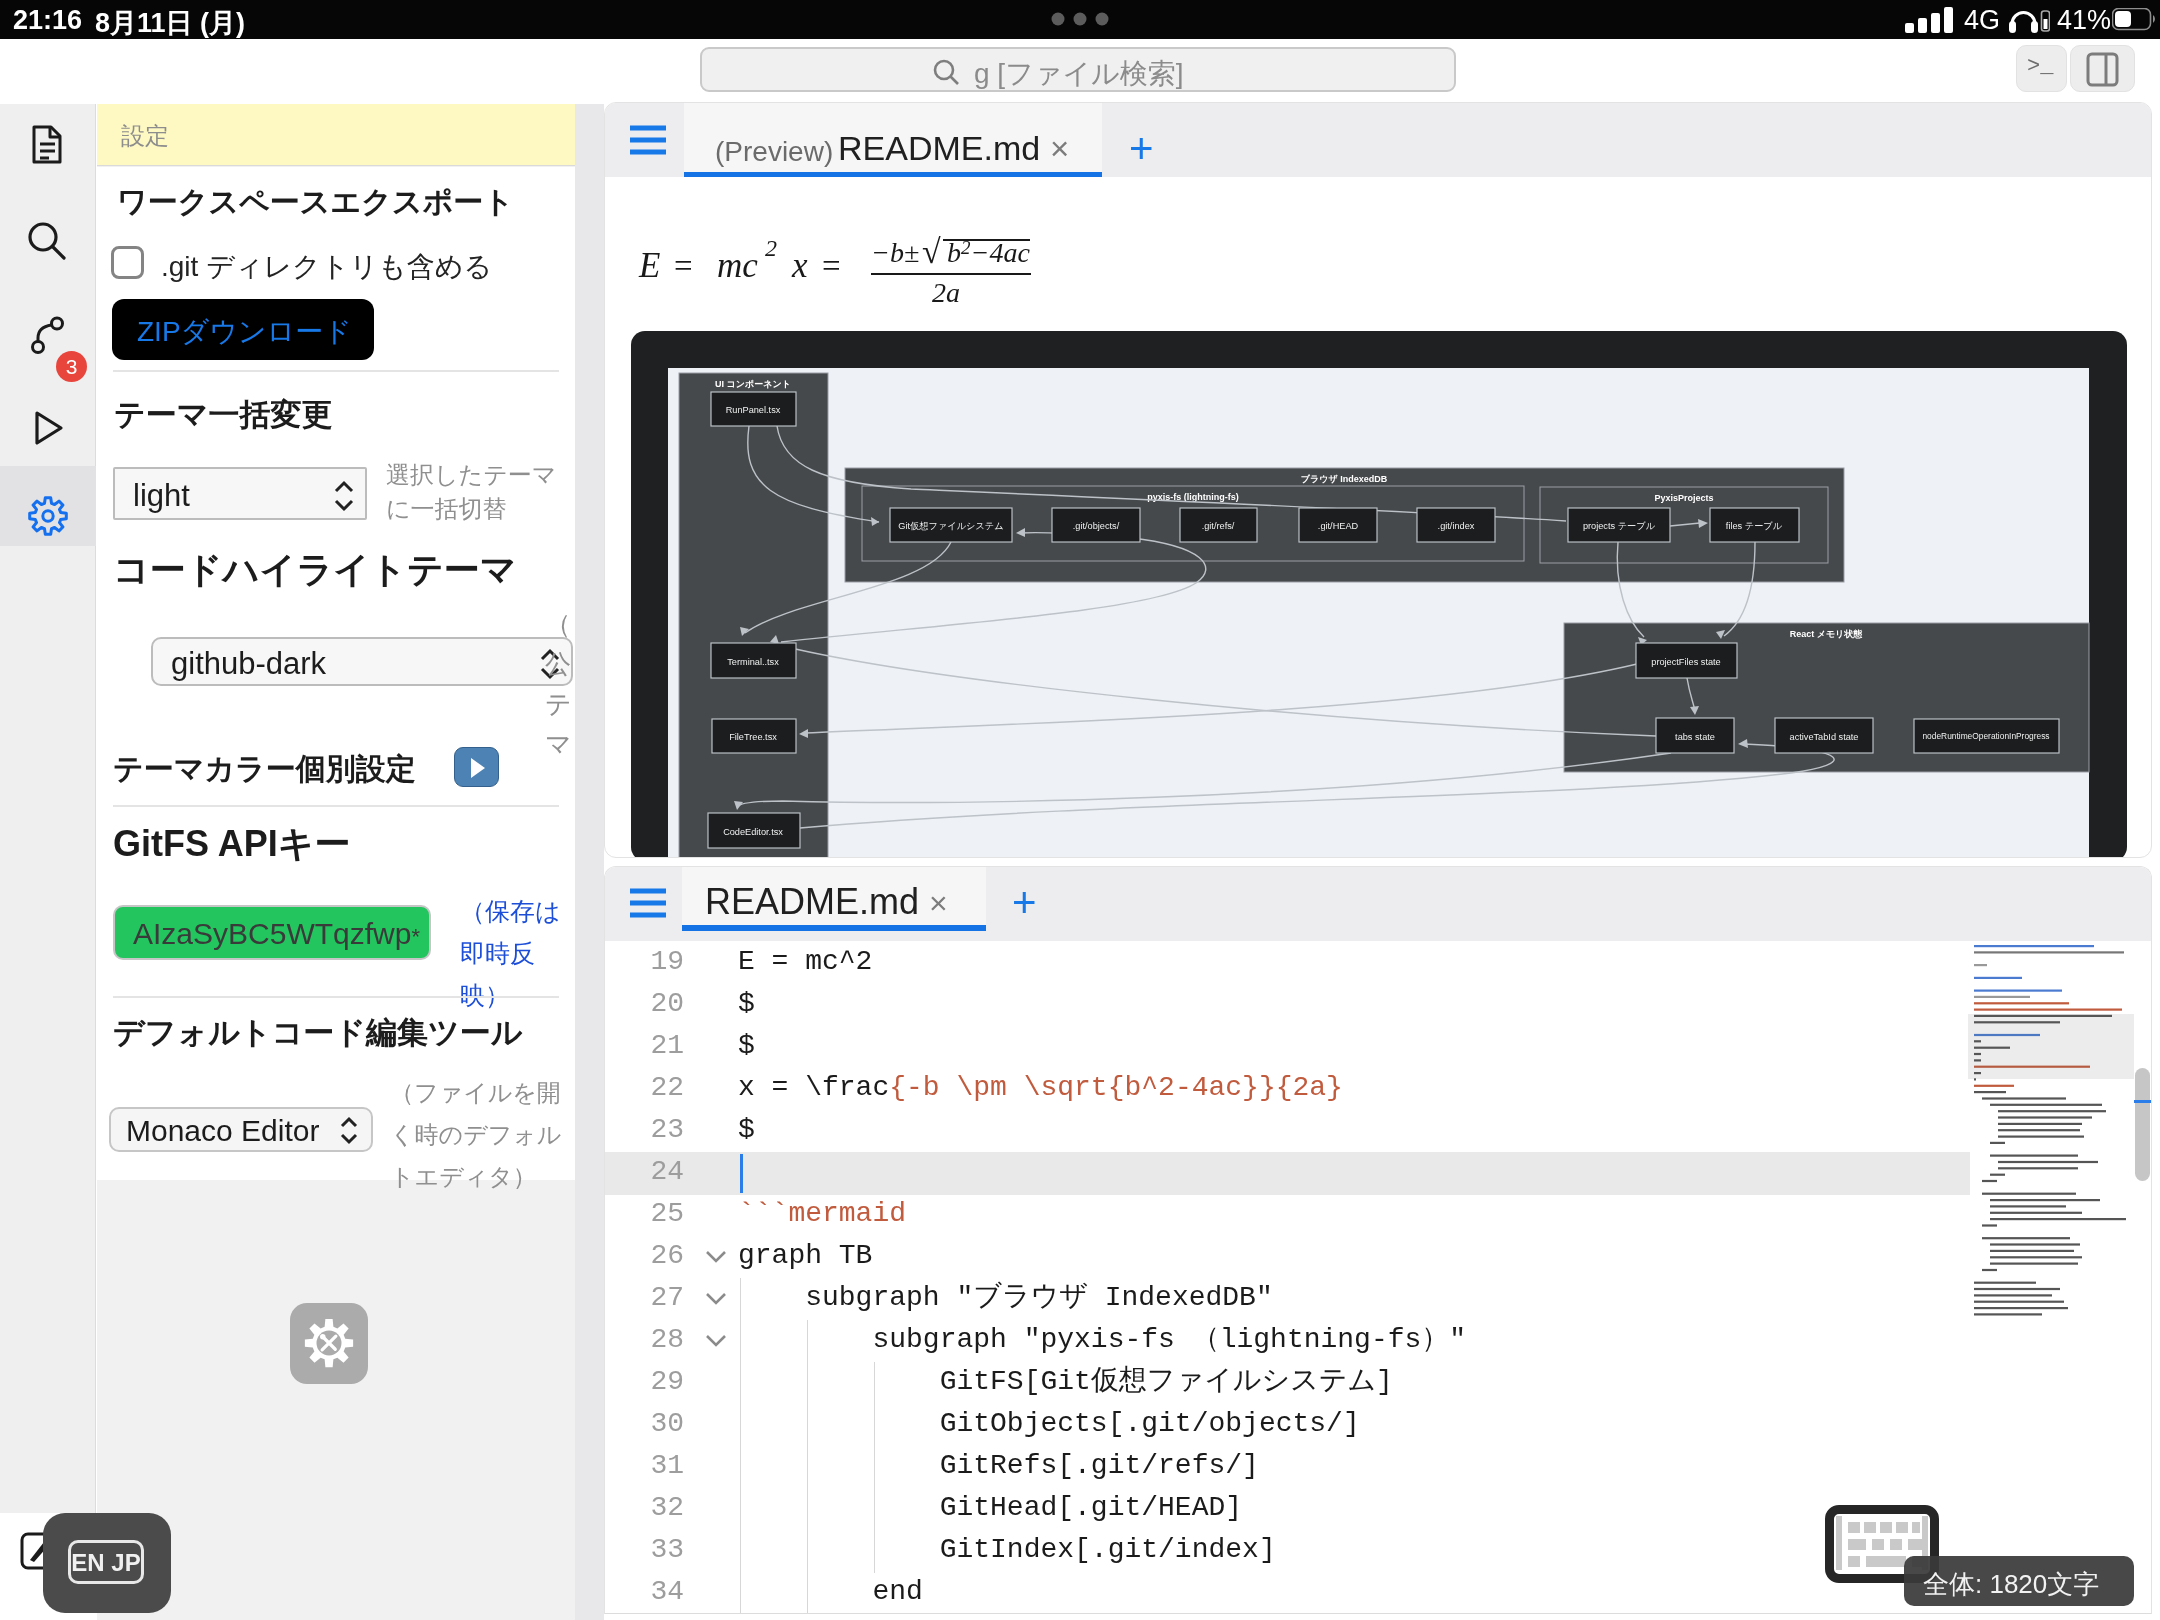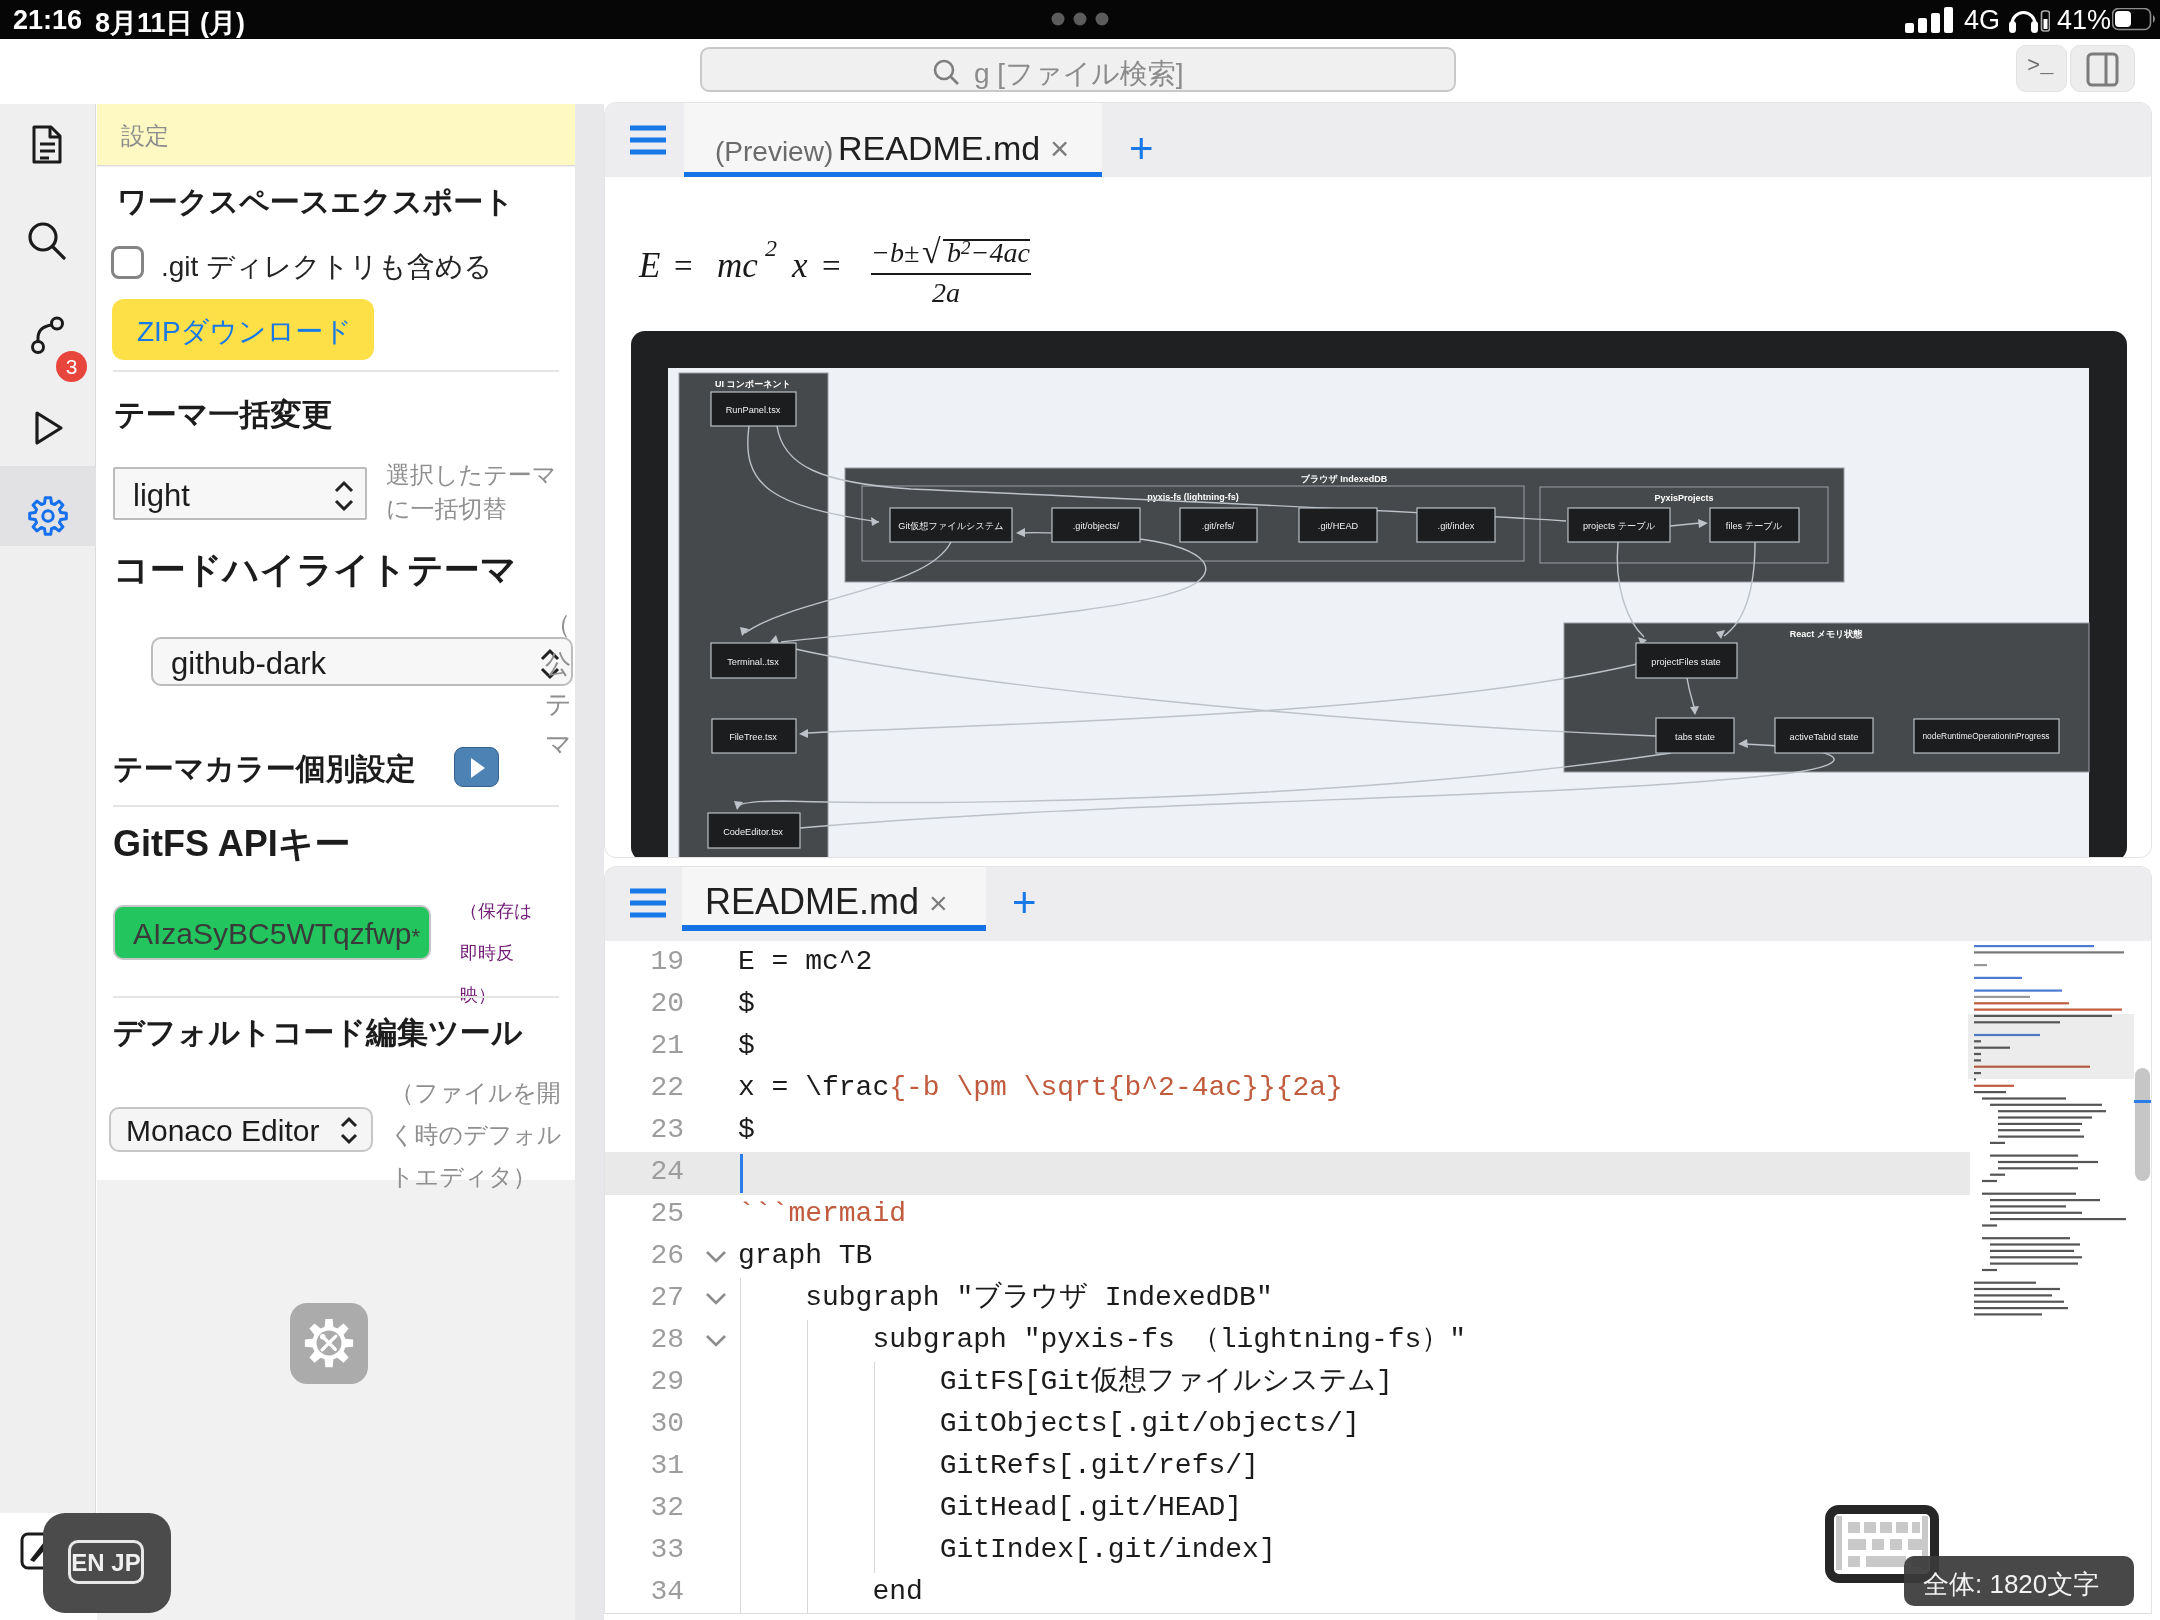--- a/index.html
+++ b/index.html
@@ -98,21 +98,21 @@
     <div class="abs" style="left:0;top:0;width:478px;height:62px;background:#fef9c3;border-bottom:1px solid #dadada;">
       <div class="abs" style="left:24px;top:16px;font-size:24px;color:#8d8d8d;">設定</div>
     </div>
     <div class="abs" style="left:0;top:63px;width:478px;height:1013px;background:#fff;"></div>
 
     <div class="abs" style="left:20px;top:78px;font-size:30px;font-weight:bold;color:#1c1c1c;">ワークスペースエクスポート</div>
 
     <div class="abs" style="left:14px;top:142px;width:33px;height:33px;border:3px solid #848484;border-radius:8px;background:#fff;"></div>
     <div class="abs" style="left:64px;top:144px;font-size:28px;color:#242424;">.git ディレクトリも含める</div>
 
-    <div class="abs" style="left:15px;top:195px;width:262px;height:61px;background:#fde047;border-radius:12px;">
+    <div class="abs" style="left:15px;top:195px;width:262px;height:61px;background:#000000;border-radius:12px;">
       <div class="abs" style="left:25px;top:14px;font-size:28px;color:#1778e8;white-space:nowrap;">ZIPダウンロード</div>
     </div>
 
     <div class="abs" style="left:16px;top:266px;width:446px;height:0;border-top:2px solid #e4e4e4;"></div>
 
     <div class="abs" style="left:17px;top:290px;font-size:31px;font-weight:bold;color:#1c1c1c;">テーマ一括変更</div>
 
     <div class="abs" style="left:16px;top:363px;width:254px;height:53px;background:#f7f7f7;border:2px solid #bcbcbc;border-radius:2px;">
       <div class="abs" style="left:18px;top:9px;font-size:31px;color:#1c1c1c;">light</div>
       <svg class="abs" style="left:218px;top:10px;" width="22" height="34">
@@ -139,21 +139,21 @@
           <path d="M2 1 L16 11 L2 21 z" fill="#fff"></path>
         </svg>
     </div>
     <div class="abs" style="left:16px;top:701px;width:446px;height:0;border-top:2px solid #e4e4e4;"></div>
 
     <div class="abs" style="left:16px;top:716px;font-size:36px;font-weight:bold;color:#1c1c1c;">GitFS APIキー</div>
 
     <div class="abs" style="left:16px;top:801px;width:318px;height:55px;background:#22c55e;border:2px solid #c6c6c6;border-radius:10px;overflow:hidden;">
       <div class="abs" style="left:18px;top:10px;font-size:30px;color:#3a3a3a;white-space:nowrap;">AIzaSyBC5WTqzfwp<span style="font-size:22px;">*</span></div>
     </div>
-    <div class="abs" style="left:363px;top:786px;width:130px;font-size:18px;line-height:42px;color:#701a75;white-space:nowrap;">（保存は<br>即時反<br>映）</div>
+    <div class="abs" style="left:363px;top:786px;width:130px;font-size:25px;line-height:42px;color:#1d4ed8;white-space:nowrap;">（保存は<br>即時反<br>映）</div>
 
     <div class="abs" style="left:16px;top:892px;width:446px;height:0;border-top:2px solid #e4e4e4;"></div>
 
     <div class="abs" style="left:16px;top:908px;font-size:31px;font-weight:bold;color:#1c1c1c;">デフォルトコード編集ツール</div>
 
     <div class="abs" style="left:12px;top:1003px;width:264px;height:45px;background:#f5f5f5;border:2px solid #c6c6c6;border-radius:10px;">
       <div class="abs" style="left:15px;top:5px;font-size:30px;color:#1c1c1c;">Monaco Editor</div>
       <svg class="abs" style="left:228px;top:6px;" width="20" height="32">
         <path d="M3 11 L10 4 L17 11" stroke="#222" stroke-width="3" fill="none"></path>
         <path d="M3 20 L10 27 L17 20" stroke="#222" stroke-width="3" fill="none"></path>

